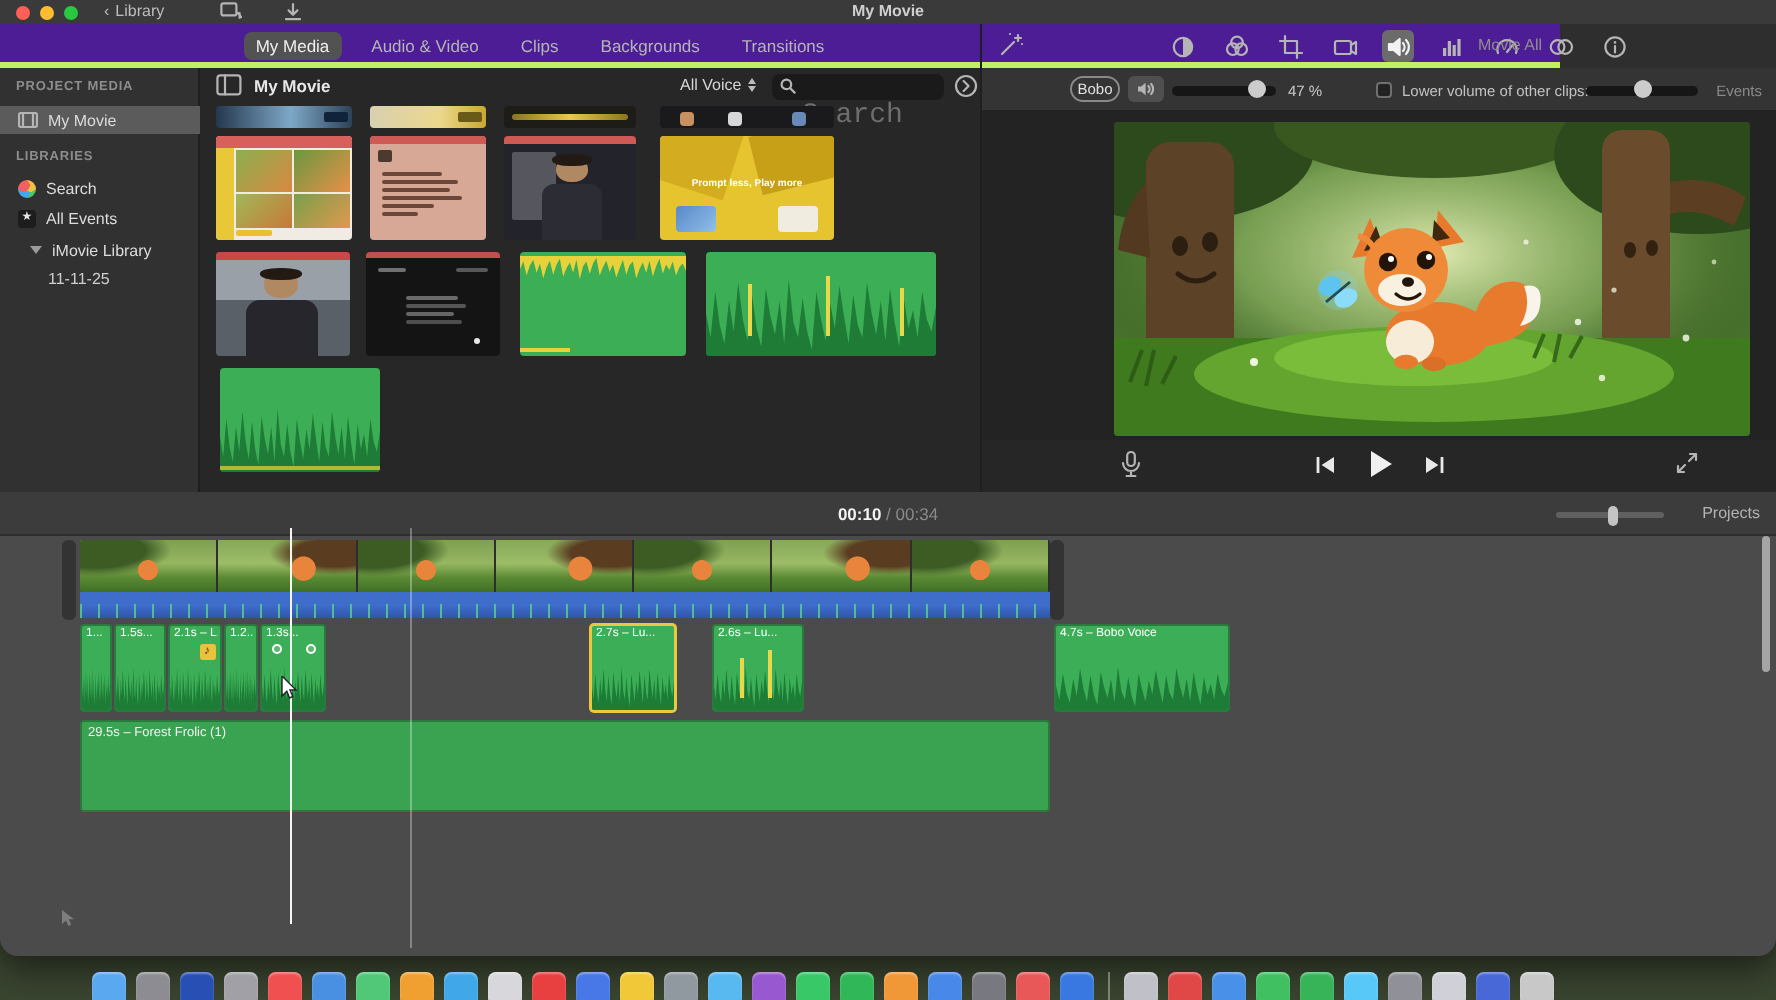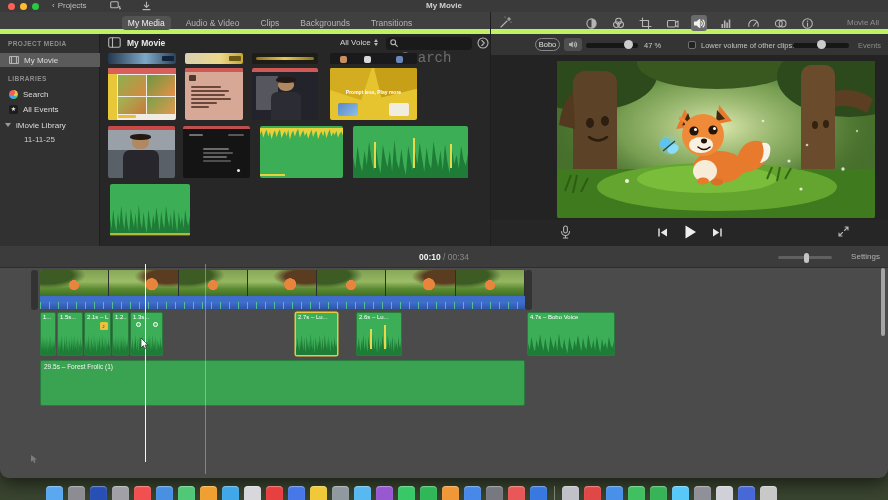--- a/index.html
+++ b/index.html
@@ -15,21 +15,21 @@
 
   
   .titlebar { position:absolute; left:0; top:0; width:888px; height:12px; background:#3a3a3a; }
   .tl-light { position:absolute; top:2.5px; width:7px; height:7px; border-radius:50%; }
   .tl-red{ left:8px; background:#ff5f57;} .tl-yellow{ left:20px; background:#febc2e;} .tl-green{ left:32px; background:#28c840;}
   .back-btn { position:absolute; left:52px; top:1px; font-size:8px; color:#bdbdbd; display:flex; gap:3px; }
   .ti { position:absolute; top:1px; }
   .win-title { position:absolute; left:0; right:0; top:1px; text-align:center; font-size:8px; font-weight:bold; color:#cfcfcf; }
 
   
-  .topbar { position:absolute; left:0; top:12px; width:888px; height:22px; background:#404040; border-bottom:5px solid #bef264; }
+  .topbar { position:absolute; left:0; top:12px; width:780px; height:22px; background:#4c1d95; border-bottom:3px solid #bef264; }
   .tabs { position:absolute; left:70px; top:0; width:400px; height:22px; display:flex; align-items:center; justify-content:center; gap:9px; }
   .tab { font-size:8.5px; color:#b5b5b5; padding:2px 6px; border-radius:4px; white-space:nowrap; cursor:default; }
   .tab.selected { background:#525252; color:#f0f0f0; }
   .adjustbar { position:absolute; left:490px; top:0; right:0; height:22px; border-left:1px solid #1f1f1f; }
   .wand { position:absolute; left:8px; top:4px; }
   .adj-icons { position:absolute; left:92px; top:3px; display:flex; gap:11px; align-items:center; }
   .adj-btn { width:16px; height:16px; display:flex; align-items:center; justify-content:center; border-radius:3px; }
   .adj-btn.selected { background:#6b6b6b; }
   .reset-all { position:absolute; right:9px; top:6px; font-size:8px; color:#8f8f8f; }
 
@@ -155,21 +155,21 @@
 
 <div id="stage">
   <div class="window">
 
     <div class="titlebar">
       <span class="tl-light tl-red"></span>
       <span class="tl-light tl-yellow"></span>
       <span class="tl-light tl-green"></span>
       <span class="back-btn">
         <span>‹</span>
-        <span>Projects</span>
+        <span>Library</span>
       </span>
       <svg class="ti ic" style="left:110px" width="11" height="9" viewBox="0 0 11 9">
           <rect x="0.7" y="0.7" width="7.5" height="6" rx="1"></rect>
           <path d="M9 5.5 l1.5 2 M9.8 5.5 v2.4"></path>
         </svg>
       <svg class="ti ic" style="left:142px" width="9" height="10" viewBox="0 0 9 10">
           <path d="M4.5 1 V6 M2.3 4.2 L4.5 6.4 L6.7 4.2 M1 8.6 H8"></path>
         </svg>
       <span class="win-title">My Movie</span>
     </div>
@@ -259,21 +259,21 @@
       </div>
       <div class="sb-header" style="top:41px">LIBRARIES</div>
       <div class="sb-item" style="top:53px">
         <span class="photos-ic"></span>
         <span>Search</span>
       </div>
       <div class="sb-item" style="top:68px">
         <span class="star-badge">★</span>
         <span>All Events</span>
       </div>
-      <div class="sb-item" style="top:84px; padding-left:5px">
+      <div class="sb-item" style="top:84px; padding-left:15px">
         <span class="chev-down"></span>
         <span>iMovie Library</span>
       </div>
       <div class="sb-item sb-sub" style="top:98px">
         <span>11-11-25</span>
       </div>
     </div>
 
     <div class="browser">
       <div class="br-header">
@@ -511,21 +511,21 @@
       </div>
     </div>
 
     <div class="tl-header">
       <div class="timecode">
         <span class="cur">00:10</span><span class="sep"> / </span><span class="tot">00:34</span>
       </div>
       <span class="zoom-slider">
           <span class="zoom-knob"></span>
         </span>
-      <span class="settings-lbl">Settings</span>
+      <span class="settings-lbl">Projects</span>
     </div>
 
     <div class="timeline">
       <span class="bracket" style="left:31px"></span>
       <div class="filmstrip">
         <div class="frame"></div>
           <div class="frame"></div>
           <div class="frame"></div>
           <div class="frame"></div>
           <div class="frame"></div>

